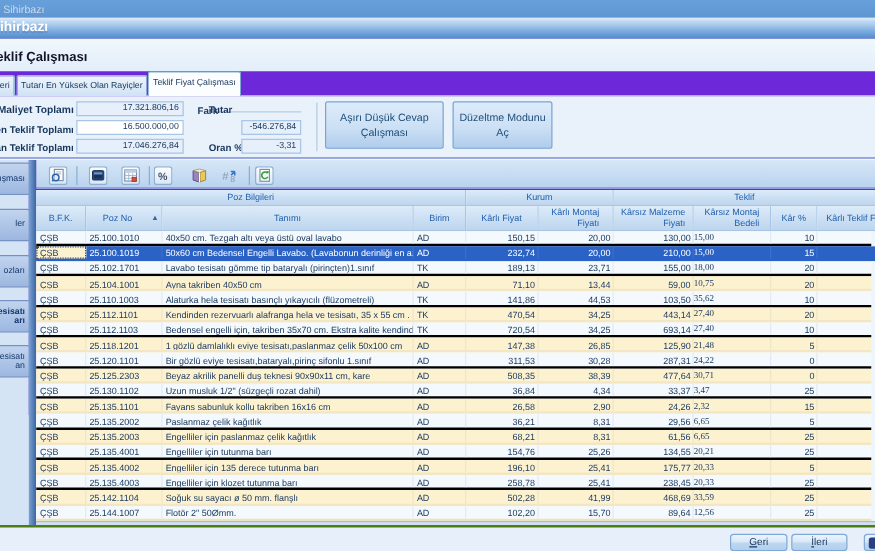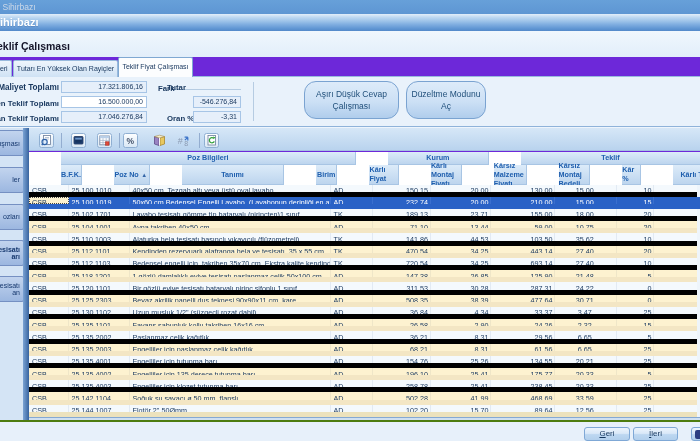--- a/index.html
+++ b/index.html
@@ -26,59 +26,59 @@
 #form { left:0; top:77px; width:700px; height:49px; background:#e9f2fb; }
 .flabel { position:absolute; font-size:7.8px; font-weight:bold; color:#17365d; white-space:nowrap; }
 .fld { position:absolute; left:61px; width:86px; height:12px; border:1px solid #a7c5e6; background:#e6effa;
  font-size:7px; color:#17365d; text-align:right; padding:1.5px 3px 0 0; }
 .fld.white { background:#fff; }
 .fld2 { position:absolute; left:193px; width:48px; height:12px; border:1px solid #a7c5e6; background:#e6effa;
  font-size:7px; color:#17365d; text-align:right; padding:1px 3px 0 0; }
 #farkline { position:absolute; left:174px; top:11.5px; width:67px; height:1px; background:#b6cce2; }
 #vsep { position:absolute; left:253px; top:5px; width:1px; height:39px; background:#b6cce2; }
 .bigbtn { position:absolute; top:4px; height:38px; background:linear-gradient(#ddebf9 0%,#cce0f5 55%,#b0cdec 100%);
- border:1px solid #7aa3d1; border-radius:12px; color:#1f4e79; font-size:8.5px; text-align:center;
- display:flex; align-items:center; justify-content:center; line-height:1.45;margin-left:44px; }
+ border:1px solid #7aa3d1; border-radius:2px; color:#1f4e79; font-size:8.5px; text-align:center;
+ display:flex; align-items:center; justify-content:center; line-height:1.45; }
 
 #fsep1 { left:0; top:126px; width:700px; height:1px; background:#8fb3da; }
 #fsep2 { left:0; top:127px; width:700px; height:1px; background:#eef5fc; }
 
 #side { left:0; top:128px; width:23px; height:292px; background:#d4e4f5; }
 .sbtn { position:absolute; left:-8px; width:32px; background:linear-gradient(#c2d4ee,#9cb7e0);
  border:1px solid #7590c2; border-radius:2px; color:#16386e; font-size:7px; text-align:right;
  padding-right:3px; display:flex; flex-direction:column; justify-content:center; align-items:flex-end; }
 #split { left:23px; top:128px; width:6px; height:292px; background:linear-gradient(90deg,#7ba3d4,#38649f); }
 
 #tbar { left:29px; top:128px; width:671px; height:23px; background:linear-gradient(#d6e7f7,#b9d3ee); border-bottom:1px solid #a3c0e0; }
 .ticon { position:absolute; top:5px; width:15px; height:15px; }
 .tsep { position:absolute; top:5px; width:1px; height:15px; background:#93add0; }
 
 #grid { left:29px; top:151.5px; width:671px; height:265.5px; background:#fff; font-size:7.2px; color:#17365d; }
 #ghdr1 { position:absolute; left:0; top:0; width:671px; height:13px; display:flex; }
 #ghdr2 { position:absolute; left:0; top:13px; width:671px; height:20px; display:flex; }
 .h { position:relative; background:linear-gradient(#dcebf9,#bdd5ee); border-right:1px solid #a8c5e4; border-bottom:1px solid #a8c5e4;
- color:#1f5fae; font-weight:bold; text-align:left; display:flex; align-items:center; justify-content:center; line-height:1.25;margin-left:32px; }
+ color:#1f5fae; font-weight:normal; text-align:right; display:flex; align-items:center; justify-content:center; line-height:1.25; }
 #gbody { position:absolute; left:0; top:33px; width:671px; height:232.5px; }
-.r { display:flex; height:12.24px; background:#f4f9fd; overflow:hidden; border-bottom:5px solid #000000; }
+.r { display:flex; height:12.24px; background:#f4f9fd; overflow:hidden; border-bottom:2px solid #000000; }
 .r.alt { background:#fdf2d0; border-bottom-color:#f3e6c4; }
 #gbody .r:last-child { border-bottom-color:#ece2bd; }
 .r.sel { background:#2a62c6; color:#fff; border-bottom-color:#2a62c6; }
 .c { border-right:1px solid #e2eaf3; padding-top:1.5px; white-space:nowrap; overflow:hidden; flex:none; }
 .alt .c { border-right-color:#efe6c8; }
 .sel .c { border-right-color:#3a6fce; }
 .bfk { width:40px; padding-left:3px; }
 .sel .bfk { background:#fdf2d0; color:#17365d; border-right-color:#e8eef5 !important; }
 .foc { outline:1px dotted #444; outline-offset:-1px; }
 .poz { width:61px; padding-left:2.5px; }
 .tan { width:201px; padding-left:2.5px; }
 .bir { width:42px; padding-left:2.5px; }
 .n1 { width:57.5px; text-align:right; padding-right:1.5px; }
 .n2 { width:60.5px; text-align:right; padding-right:1.5px; }
 .n3 { width:64px; text-align:right; padding-right:1.5px; }
-.n4 { width:62px; text-align:center; padding-right:1.5px; }
+.n4 { width:62px; text-align:left; padding-right:1.5px;font-family:Liberation Serif, serif; }
 .n5 { width:37px; text-align:right; padding-right:1.5px; }
 .n6 { width:46px; border-right:none; }
 
 #gbot1 { left:29px; top:417px; width:671px; height:1px; background:#85a9d3; }
 #gbot2 { left:29px; top:418px; width:671px; height:2px; background:#cfe0f2; }
 #bbar { left:0; top:420px; width:700px; height:21px; background:#e7f0fa; border-top:2px solid #4d7c0f; }
 .bbtn { position:absolute; top:4.5px; height:14px; background:linear-gradient(#ecf4fc 0%,#d9e8f8 45%,#bdd7f1 55%,#b2cfec 100%);
  border:1px solid #7fa8d6; border-radius:3px; color:#16375e; font-size:8px; text-align:center; padding-top:1px; }
 </style></head>
 <body>

